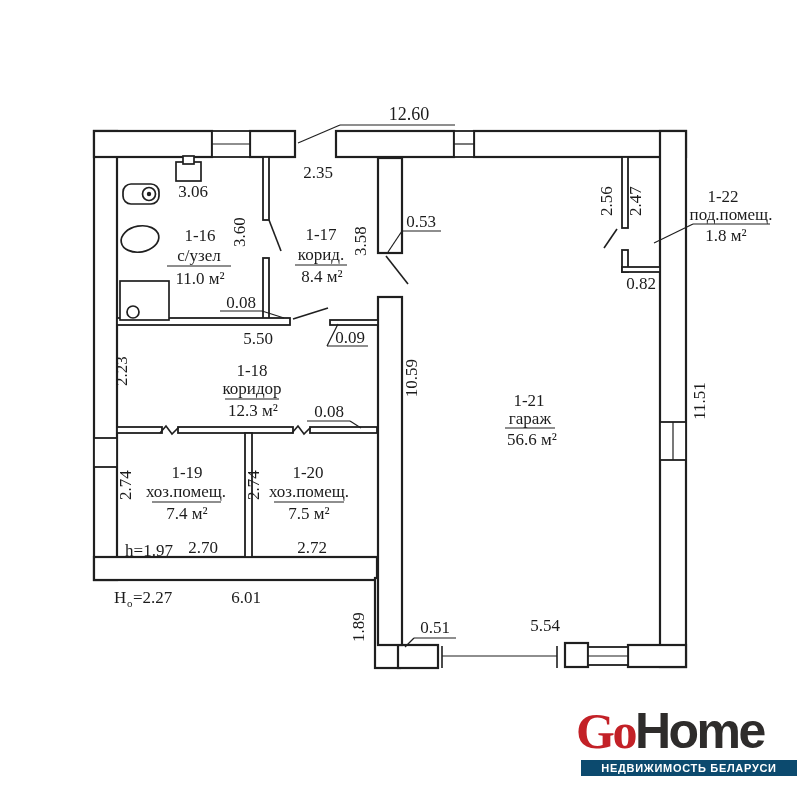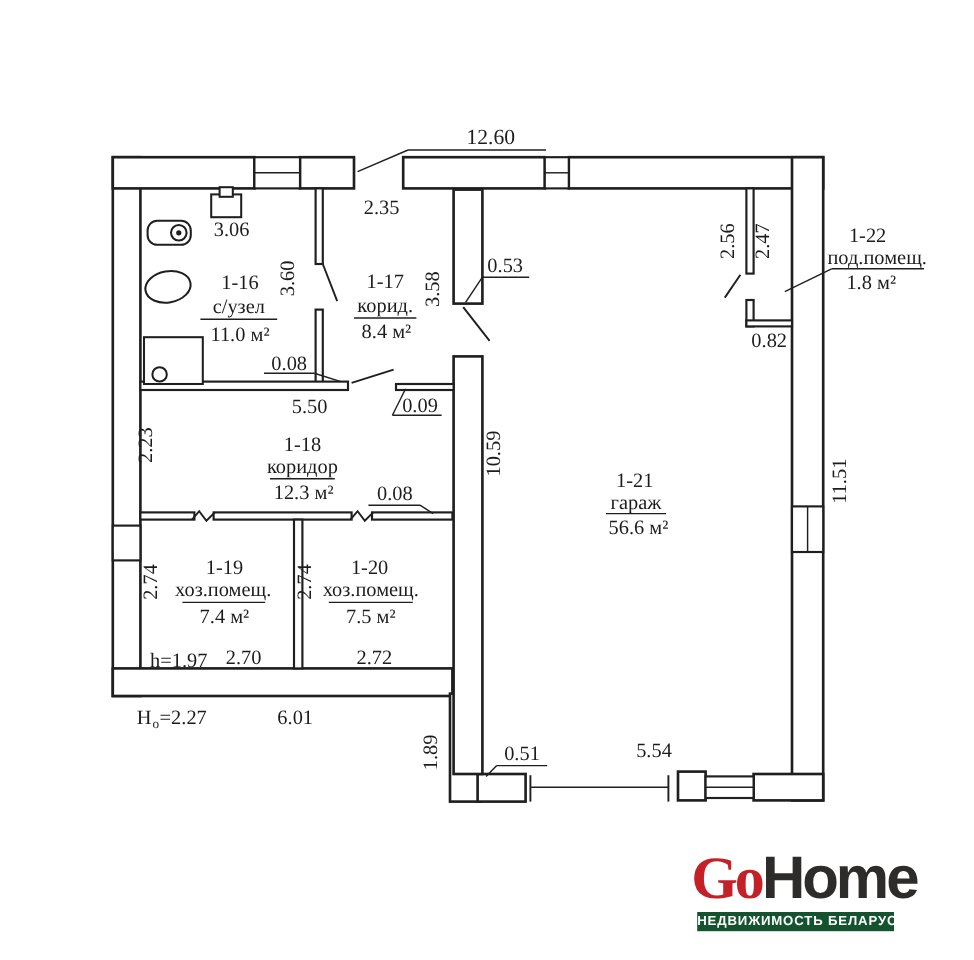--- a/index.html
+++ b/index.html
@@ -17,21 +17,21 @@
   .dimL{font-size:17px;text-anchor:start;}
   .big{font-size:18px;}
   .sub{font-size:11px;}
   .room{font-size:17px;text-anchor:middle;}
   #logo{position:absolute;left:576px;top:706px;width:200px;
         font-family:"Liberation Sans", sans-serif;}
   .logo-text{font-size:50px;line-height:50px;font-weight:bold;
              letter-spacing:-2.5px;white-space:nowrap;}
   .logo-go{color:#c32127;font-family:Liberation Serif, serif;}
   .logo-home{color:#2e2c2b;text-align:center;}
-  .logo-bar{margin-top:4px;margin-left:5px;width:164px;background:#14532d;
+  .logo-bar{margin-top:4px;margin-left:5px;width:216px;background:#0c4a6e;
             color:#ffffff;font-size:11px;font-weight:bold;line-height:16px;
             text-align:center;letter-spacing:0.7px;white-space:nowrap;}
 </style>
 </head>
 <body>
 
 <svg id="plan-svg" width="812" height="800" viewBox="0 0 812 800" xmlns="http://www.w3.org/2000/svg">
 
   <g>
     <rect class="wall" x="94" y="131" width="23" height="449"></rect>

